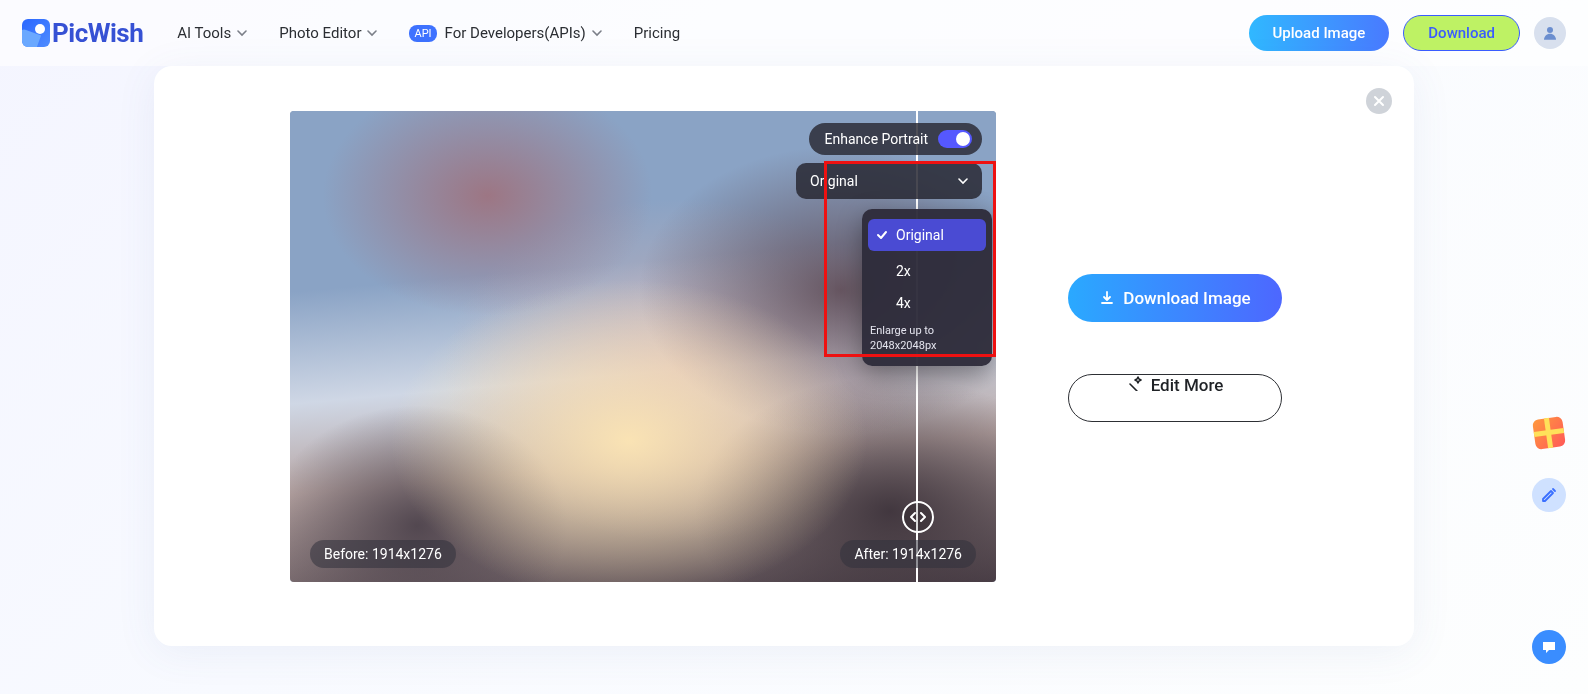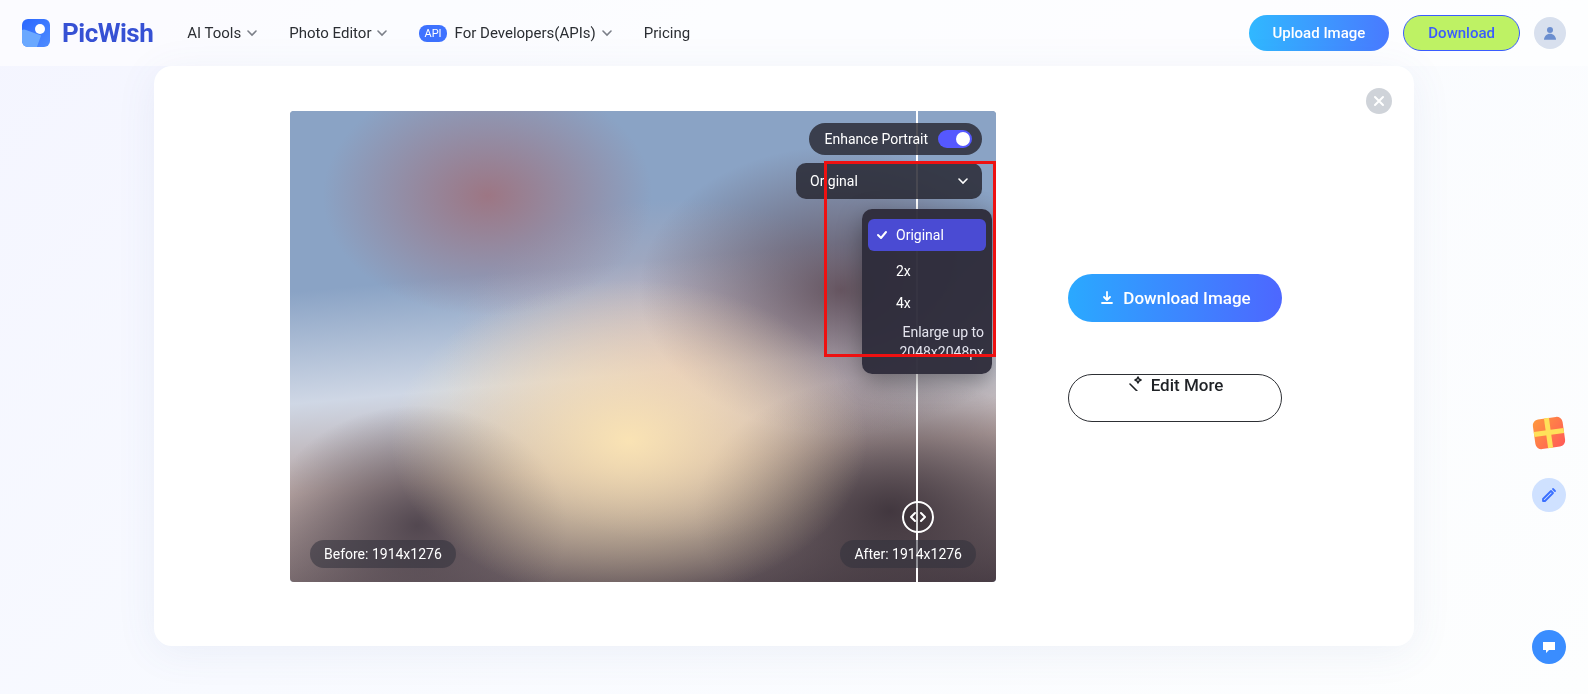--- a/index.html
+++ b/index.html
@@ -12,21 +12,21 @@
   }
 
   
   .header {
     height: 66px;
     background: rgba(255,255,255,0.6);
     display: flex;
     align-items: center;
     padding: 0 22px;
   }
-  .logo { display: flex; align-items: center; gap: 12px; }
+  .logo { display: flex; align-items: center; gap: 2px; }
   .logo-mark {
     width: 28px; height: 28px;
     background: linear-gradient(135deg, #2a66ff 0%, #4f8dff 100%);
     border-radius: 6px;
     position: relative;
     overflow: hidden;
   }
   .logo-mark::before, .logo-mark::after {
     content: ""; position: absolute; background: #fff;
   }
@@ -144,21 +144,21 @@
     padding:6px 0 12px;
     box-shadow:0 8px 24px rgba(0,0,0,0.35);
   }
   .dd-item {
     display:flex; align-items:center; gap:8px;
     color:#fff; font-size:14px;
     padding:8px 20px 8px 14px; cursor:pointer;
   }
   .dd-item.selected { background:#4a4bd3; border-radius:6px; margin:4px 6px; padding:8px 14px 8px 8px;}
   .check { width:12px; height:12px; }
-  .dd-note { color:#e4e4ee; font-size:14px; text-align:right; line-height:1.4; margin-top:4px; padding:0 8px;}
+  .dd-note { color:#e4e4ee; font-size:11px; text-align:left; line-height:1.4; margin-top:4px; padding:0 8px;}
   .dd-highlight-box {
     position:absolute; top:50px; right:0;
     width:172px; height:196px;
     border:3px solid #e11; pointer-events:none;
   }
 
   
   .actions { position:absolute; right:132px; top:208px; width:214px; display:flex; flex-direction:column; gap:52px; align-items:center;}
   .btn-download-main {
     width:214px; height:48px; border:none; border-radius:26px;

